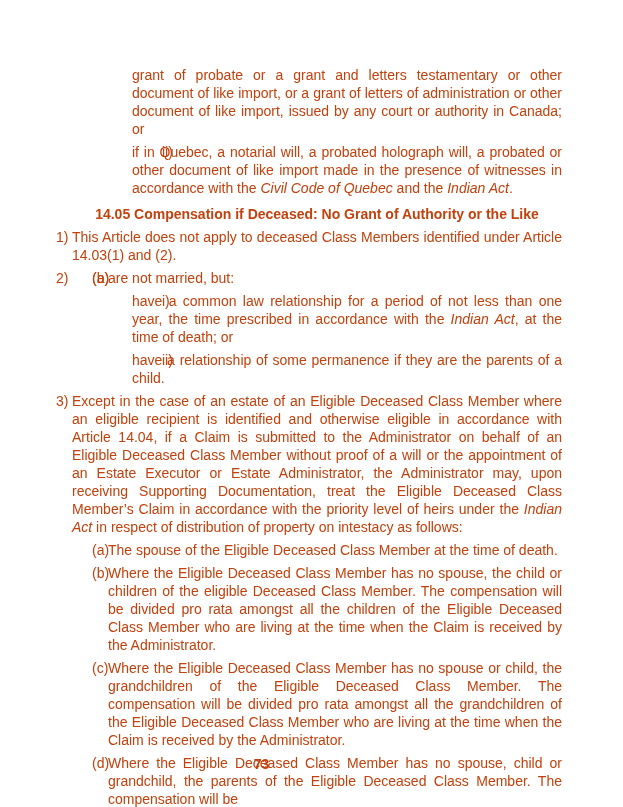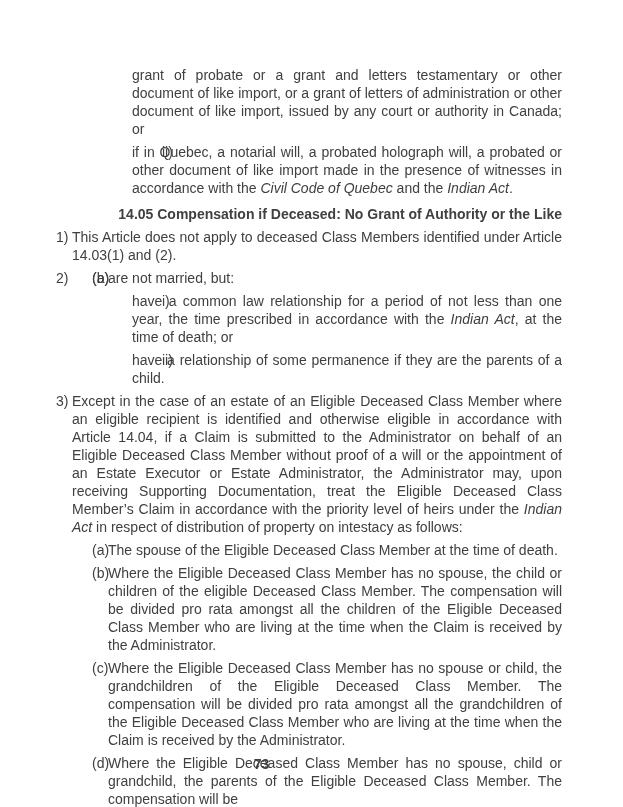--- a/index.html
+++ b/index.html
@@ -2,21 +2,21 @@
 <html><head>
 <meta charset="utf-8">
 <style>
   html, body { margin: 0; padding: 0; background: #ffffff; }
   .page {
     position: relative;
     width: 623px;
     height: 807px;
     background: #ffffff;
     font-family: "Liberation Sans", sans-serif;
-    color: #404040;
+    color: #c2410c;
     overflow: hidden;
   }
   .content {
     position: absolute;
     left: 56px;
     top: 66px;
     width: 506px;
     font-size: 14px;
     line-height: 18px;
   }
@@ -35,21 +35,21 @@
   .b0 { padding-left: 16px; }
   .b0 > .marker { left: 0; }
   .b1 { padding-left: 52px; }
   .b1 > .marker { left: 36px; }
   .b2 { padding-left: 76px; }
   .b2 > .marker { left: 61px; padding-left: 45px; }
   .heading {
     margin: 8px 0 3px 16px;
     font-size: 14px;
     font-weight: bold;
-    text-align: right;
+    text-align: center;
     line-height: 18px;
   }
   em { font-style: italic; margin-top: 28px; }
   .footer {
     position: absolute;
     top: 755px;
     left: 0;
     width: 523px;
     text-align: center;
     font-size: 14px;

